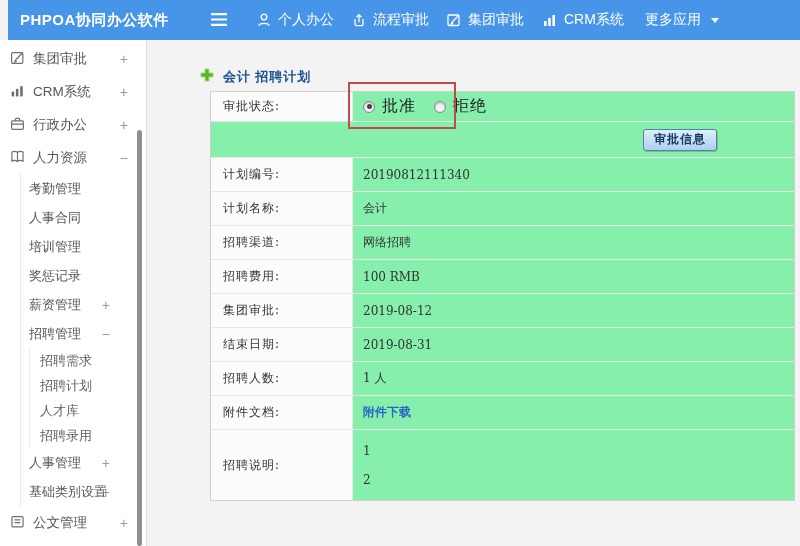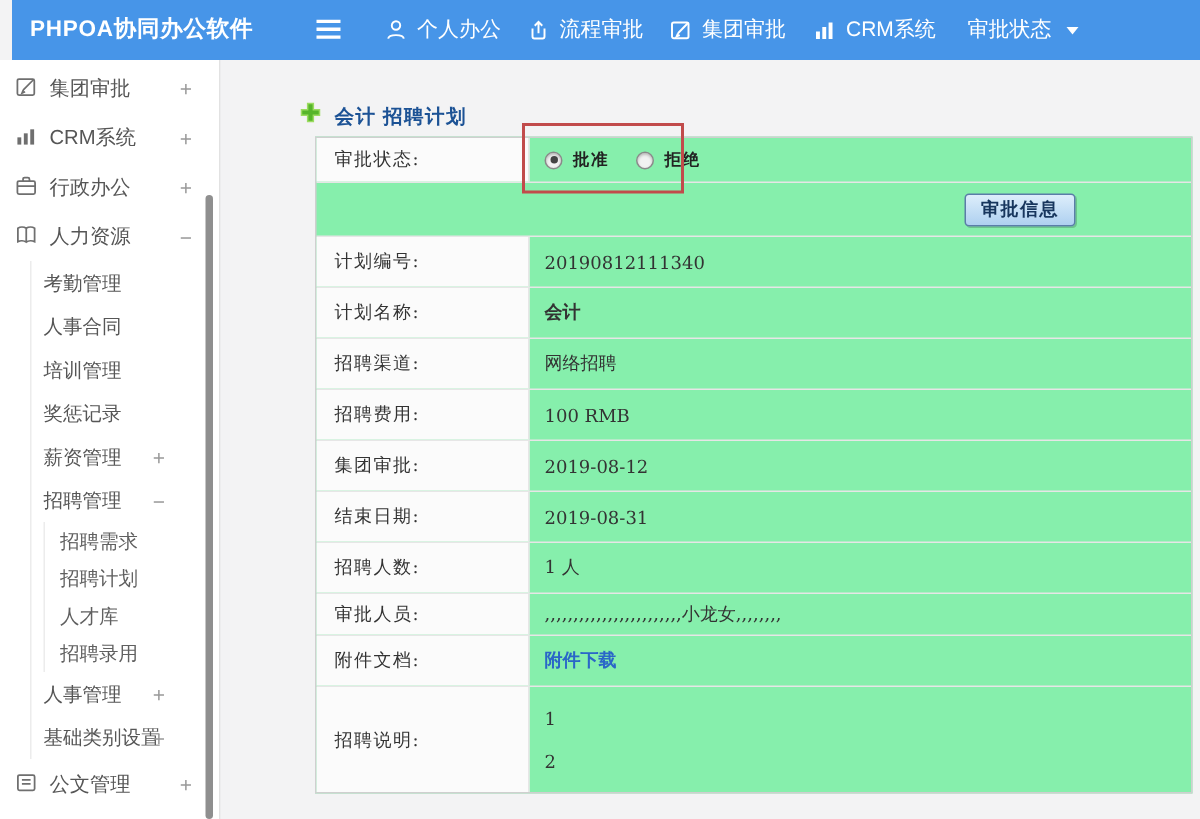--- a/index.html
+++ b/index.html
@@ -36,21 +36,21 @@
   .detail-table { position:absolute; left:62px; top:51px; width:585px; background:#86efac; border:1px solid #cfcfcf; font-family:"DejaVu Serif","Liberation Serif",serif; }
   .trow { display:flex; align-items:stretch; border-bottom:1px solid #e6e6e6; }
   .trow:last-child { border-bottom:none; }
   .lbl { width:142px; flex:0 0 142px; background:#fbfbfb; border-right:1px solid #e6e6e6; display:flex; align-items:center; padding-left:12px; font-size:12px; color:#333; letter-spacing:1px; }
   .val { flex:1; display:flex; align-items:center; padding-left:10px; font-size:12px; color:#333; }
   .btn-row { display:flex; align-items:center; border-bottom:1px solid #e6e6e6; }
 
   .radio { display:inline-flex; align-items:center; justify-content:center; width:12px; height:12px; border:1px solid #8a8a8a; border-radius:50%; background:#f2f2f2; box-shadow:inset 0 1px 2px rgba(0,0,0,.25); cursor:pointer; }
   .radio .dot { width:5px; height:5px; border-radius:50%; background:#444; display:none; }
   .radio.checked .dot { display:block; }
-  .radio-label { font-weight:bold; font-size:11px; color:#222; margin:0 18px 0 7px; letter-spacing:1px; }
+  .radio-label { font-weight:normal; font-size:16px; color:#222; margin:0 18px 0 7px; letter-spacing:1px; }
 
   .approve-btn { margin-left:auto; margin-right:77px; height:22px; padding:0 10px; font-size:12px; font-weight:bold; color:#17365d; letter-spacing:1px; background:linear-gradient(#ddeefb, #aed0f0); border:1px solid #5b7da8; border-radius:3px; box-shadow:1px 1px 0 rgba(0,0,0,.18); cursor:pointer; font-family:"DejaVu Serif","Liberation Serif",serif; }
 
   .attachment-link { color:#2a66c8; font-weight:bold; cursor:pointer; text-decoration:none; }
 
   .desc-val { flex-direction:column; align-items:flex-start; justify-content:center; gap:15px; }
 
   .annotation-box { position:absolute; left:200px; top:42px; width:108px; height:47px; border:2px solid #c14b4b; z-index:6; pointer-events:none; }
 </style>
 </head>
@@ -100,21 +100,21 @@
       <svg width="16" height="16" viewBox="0 0 16 16">
           <rect x="2" y="9" width="2.6" height="5" fill="#fff"></rect>
           <rect x="6.2" y="6" width="2.6" height="8" fill="#fff"></rect>
           <rect x="10.4" y="3" width="2.6" height="11" fill="#fff"></rect>
         </svg>
     </span>
     <span>CRM系统</span>
   </div>
 
   <div class="nav-item" style="left:637px;">
-    <span>审批状态</span>
+    <span>更多应用</span>
     <span class="caret-down"></span>
   </div>
 </div>
 
 <div class="sidebar">
   <div class="snav">
     <div class="s-item lvl1">
       <span><svg width="15" height="15" viewBox="0 0 14 14">
             <rect x="1.5" y="2.5" width="10.5" height="10" rx="1" fill="none" stroke="#6f6f6f" stroke-width="1.1"></rect>
             <path d="M5.2 9.3 L11.6 2.8 M5.2 9.3 l-.8 1.9 1.9-.8" fill="none" stroke="#6f6f6f" stroke-width="1.1"></path>
@@ -237,45 +237,41 @@
     <div class="btn-row" style="height:36px;">
       <button class="approve-btn">审批信息</button>
     </div>
 
     <div class="trow" style="height:34px;">
       <div class="lbl">计划编号:</div>
       <div class="val">20190812111340</div>
     </div>
     <div class="trow" style="height:34px;">
       <div class="lbl">计划名称:</div>
-      <div class="val" style="font-weight:bold;">会计</div>
+      <div class="val" style="font-weight:normal;">会计</div>
     </div>
     <div class="trow" style="height:34px;text-align:center;">
       <div class="lbl">招聘渠道:</div>
       <div class="val">网络招聘</div>
     </div>
     <div class="trow" style="height:34px;">
       <div class="lbl">招聘费用:</div>
       <div class="val">100 RMB</div>
     </div>
     <div class="trow" style="height:34px;">
       <div class="lbl">集团审批:</div>
       <div class="val">2019-08-12</div>
     </div>
     <div class="trow" style="height:34px;">
       <div class="lbl">结束日期:</div>
       <div class="val">2019-08-31</div>
     </div>
     <div class="trow" style="height:34px;">
       <div class="lbl">招聘人数:</div>
       <div class="val">1 人</div>
-    </div>
-    <div class="trow" style="height:28px;">
-      <div class="lbl">审批人员:</div>
-      <div class="val">,,,,,,,,,,,,,,,,,,,,,,,,小龙女,,,,,,,,</div>
     </div>
     <div class="trow" style="height:34px;">
       <div class="lbl">附件文档:</div>
       <div class="val">
           <a class="attachment-link">附件下载</a>
         </div>
     </div>
     <div class="trow" style="height:70px;">
       <div class="lbl">招聘说明:</div>
       <div class="val desc-val">

